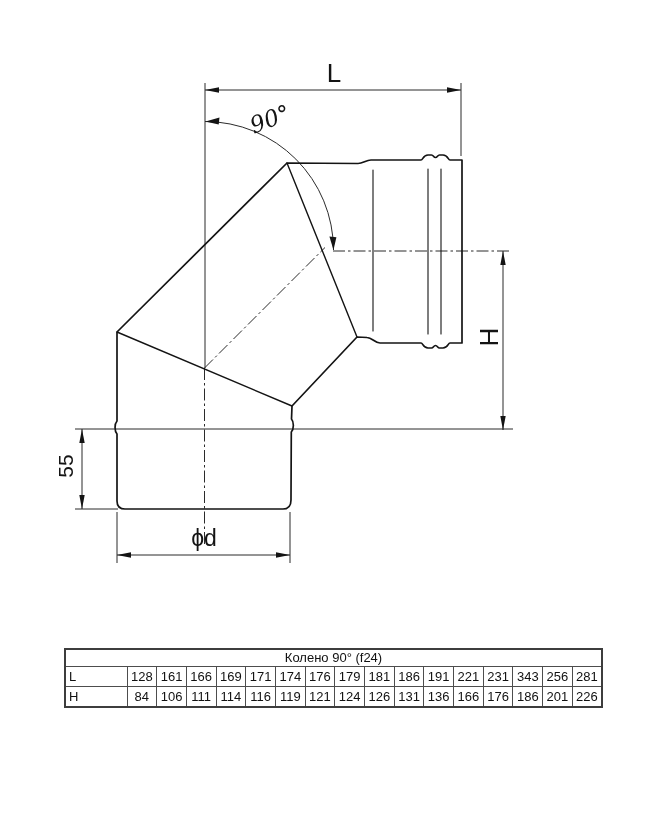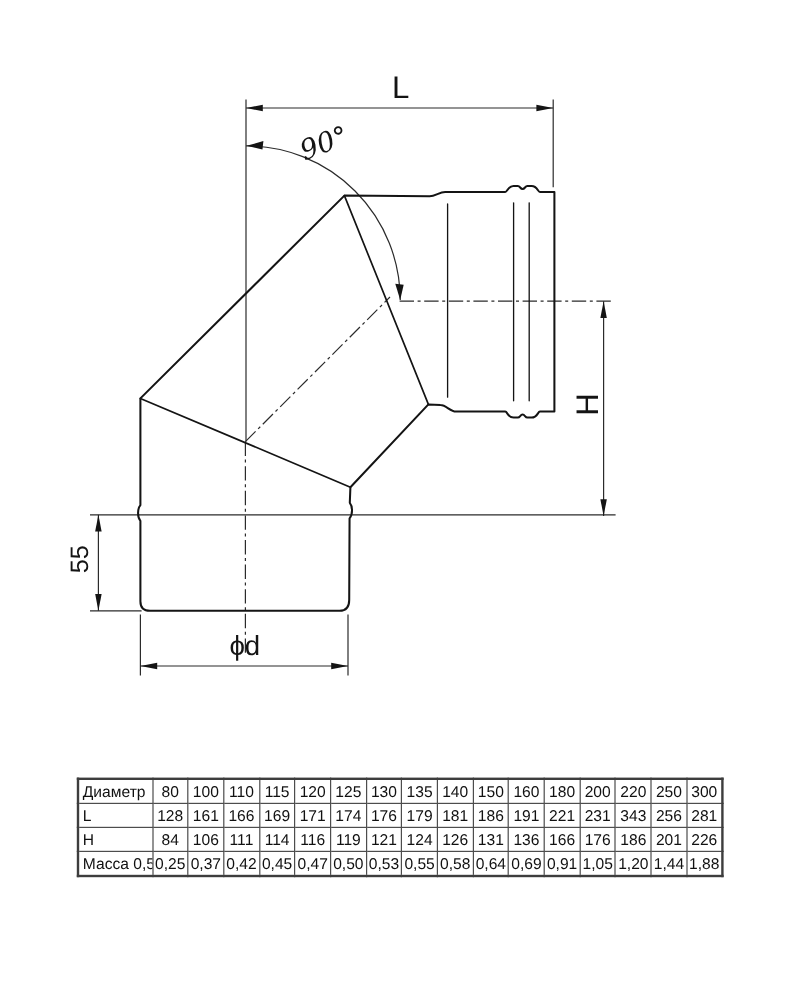--- a/index.html
+++ b/index.html
@@ -100,39 +100,23 @@
   <text class="phi-label" x="204" y="546" text-anchor="middle">ϕd</text>
 </svg>
 </div>
 
 <table class="spec-table">
   <colgroup>
     <col style="width:62px">
     <col span="16">
   </colgroup>
   <tbody>
-  <tr>
-        <td class="lbl">Диаметр</td>
-        <td>80</td>
-        <td>100</td>
-        <td>110</td>
-        <td>115</td>
-        <td>120</td>
-        <td>125</td>
-        <td>130</td>
-        <td>135</td>
-        <td>140</td>
-        <td>150</td>
-        <td>160</td>
-        <td>180</td>
-        <td>200</td>
-        <td>220</td>
-        <td>250</td>
-        <td>300</td>
-      </tr>
+    <tr>
+      <td class="title-cell" colspan="17">Колено 90° (f24)</td>
+    </tr>
       <tr>
         <td class="lbl">L</td>
         <td>128</td>
         <td>161</td>
         <td>166</td>
         <td>169</td>
         <td>171</td>
         <td>174</td>
         <td>176</td>
         <td>179</td>
@@ -157,33 +141,14 @@
         <td>124</td>
         <td>126</td>
         <td>131</td>
         <td>136</td>
         <td>166</td>
         <td>176</td>
         <td>186</td>
         <td>201</td>
         <td>226</td>
       </tr>
-      <tr>
-        <td class="lbl">Масса 0,5</td>
-        <td>0,25</td>
-        <td>0,37</td>
-        <td>0,42</td>
-        <td>0,45</td>
-        <td>0,47</td>
-        <td>0,50</td>
-        <td>0,53</td>
-        <td>0,55</td>
-        <td>0,58</td>
-        <td>0,64</td>
-        <td>0,69</td>
-        <td>0,91</td>
-        <td>1,05</td>
-        <td>1,20</td>
-        <td>1,44</td>
-        <td>1,88</td>
-      </tr>
     </tbody>
 </table>
 
 </body></html>

